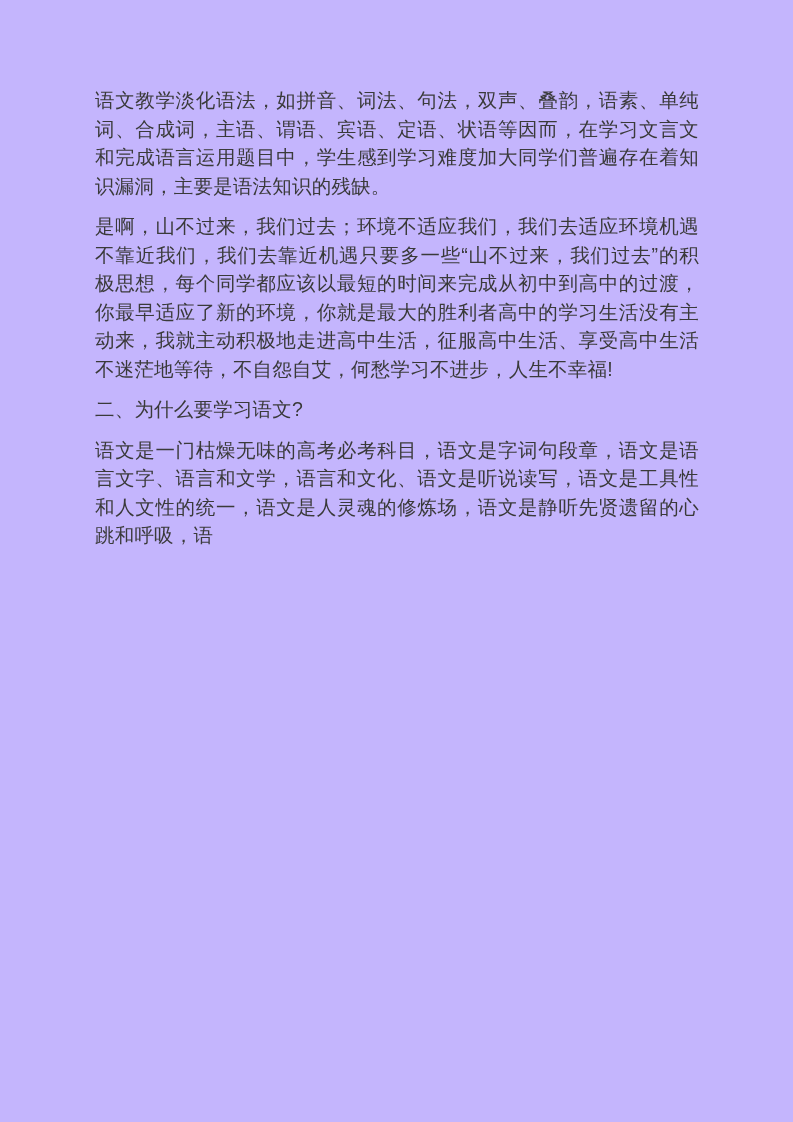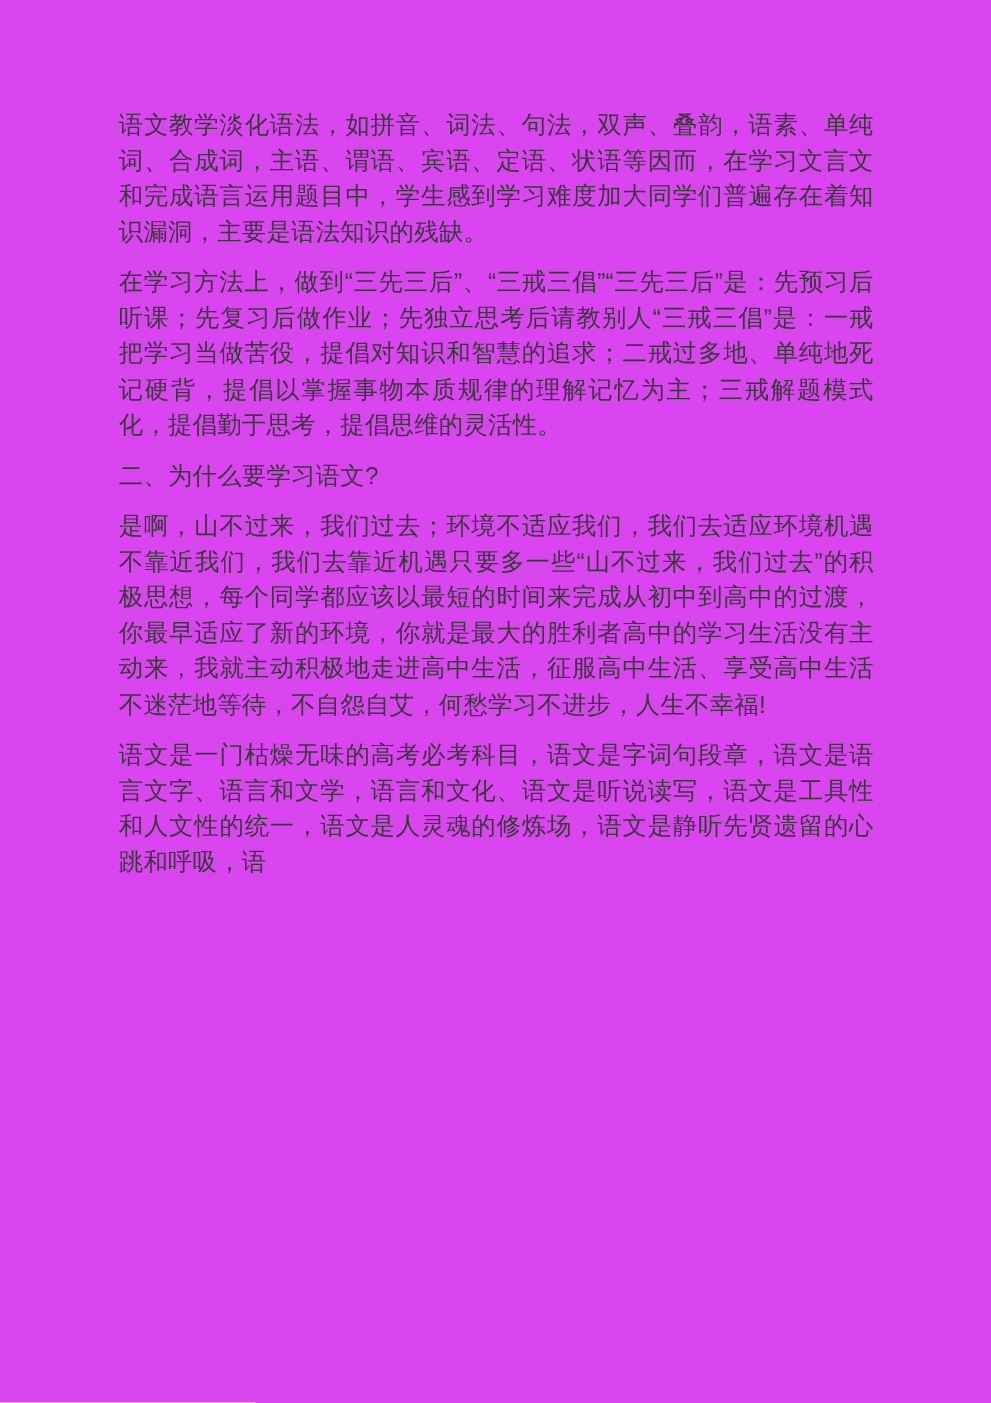--- a/index.html
+++ b/index.html
@@ -7,21 +7,21 @@
   body {
     width: 793px;
     height: 1122px;
     position: relative;
     font-family: "Liberation Sans", "DejaVu Sans", sans-serif;
     overflow: hidden;
   }
   .page {
     width: 793px;
     height: 1122px;
-    background: #d946ef;
+    background: #c4b5fd;
     position: relative;
   }
   .content {
     position: absolute;
     top: 86px;
     left: 95px;
     width: 604px;
   }
   .para {
     font-size: 19.5px;
@@ -42,19 +42,18 @@
     color: #3f3f3f;
     letter-spacing: 0.2px;
   }
 </style>
 </head>
 <body>
 
 <div class="page">
   <main class="content">
     <p class="para">语文教学淡化语法，如拼音、词法、句法，双声、叠韵，语素、单纯词、合成词，主语、谓语、宾语、定语、状语等因而，在学习文言文和完成语言运用题目中，学生感到学习难度加大同学们普遍存在着知识漏洞，主要是语法知识的残缺。</p>
-    <p class="para">在学习方法上，做到“三先三后”、“三戒三倡”“三先三后”是：先预习后听课；先复习后做作业；先独立思考后请教别人“三戒三倡”是：一戒把学习当做苦役，提倡对知识和智慧的追求；二戒过多地、单纯地死记硬背，提倡以掌握事物本质规律的理解记忆为主；三戒解题模式化，提倡勤于思考，提倡思维的灵活性。</p>
+    <p class="para">是啊，山不过来，我们过去；环境不适应我们，我们去适应环境机遇不靠近我们，我们去靠近机遇只要多一些“山不过来，我们过去”的积极思想，每个同学都应该以最短的时间来完成从初中到高中的过渡，你最早适应了新的环境，你就是最大的胜利者高中的学习生活没有主动来，我就主动积极地走进高中生活，征服高中生活、享受高中生活不迷茫地等待，不自怨自艾，何愁学习不进步，人生不幸福!</p>
     <p class="para">二、为什么要学习语文?</p>
-    <p class="para">是啊，山不过来，我们过去；环境不适应我们，我们去适应环境机遇不靠近我们，我们去靠近机遇只要多一些“山不过来，我们过去”的积极思想，每个同学都应该以最短的时间来完成从初中到高中的过渡，你最早适应了新的环境，你就是最大的胜利者高中的学习生活没有主动来，我就主动积极地走进高中生活，征服高中生活、享受高中生活不迷茫地等待，不自怨自艾，何愁学习不进步，人生不幸福!</p>
     <p class="para">语文是一门枯燥无味的高考必考科目，语文是字词句段章，语文是语言文字、语言和文学，语言和文化、语文是听说读写，语文是工具性和人文性的统一，语文是人灵魂的修炼场，语文是静听先贤遗留的心跳和呼吸，语</p>
   </main>
   <div class="footer-url">https://tukuppt.com</div>
 </div>
 
 </body></html>

